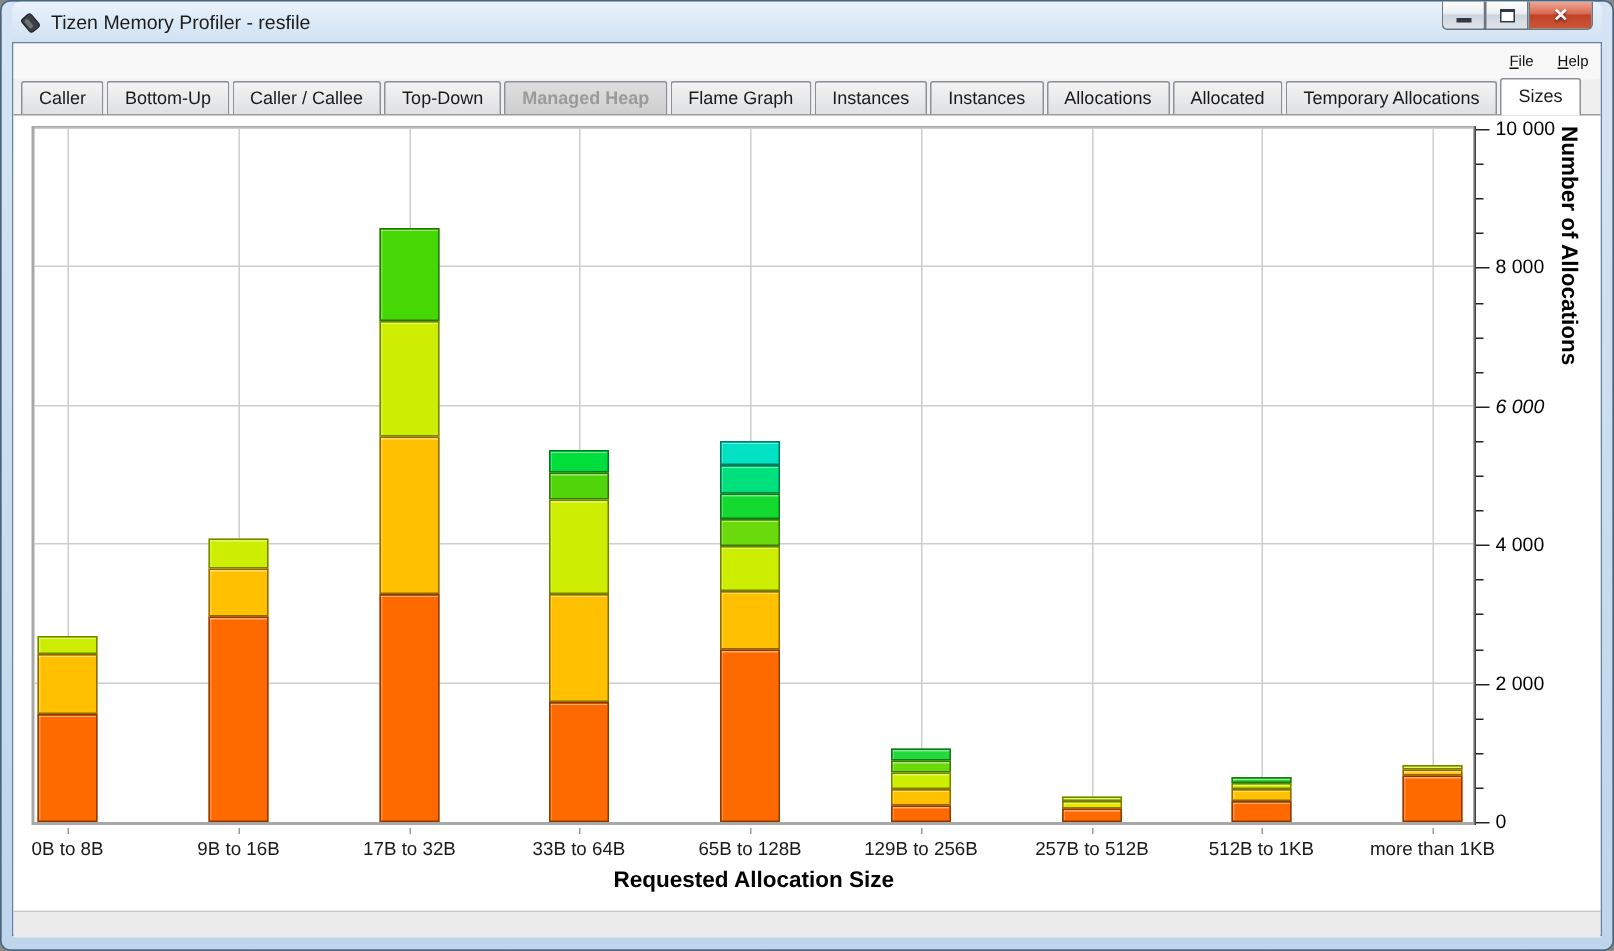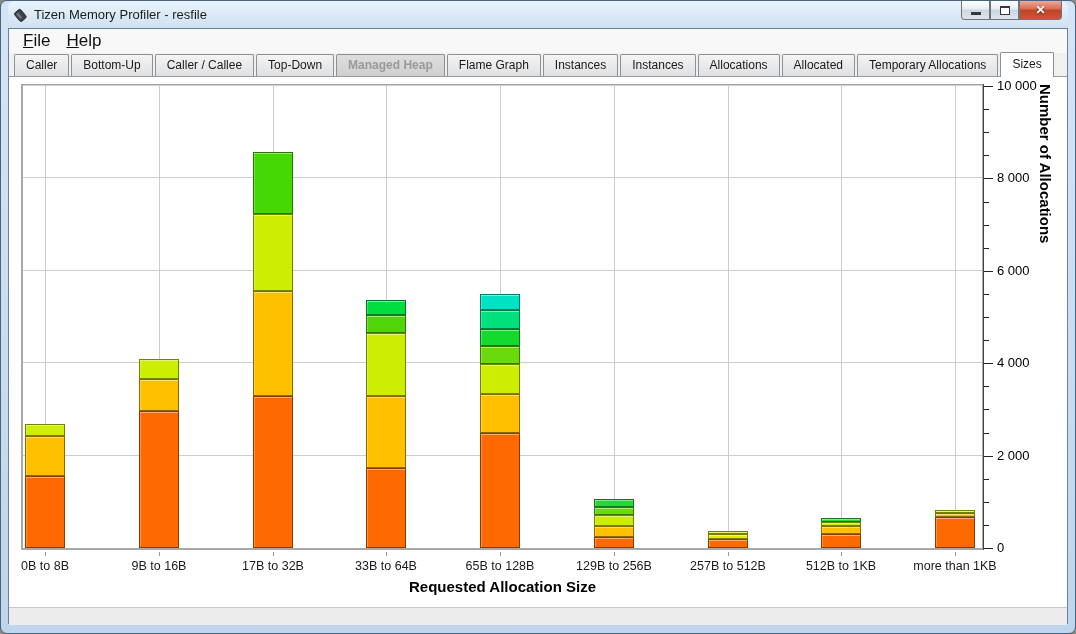--- a/index.html
+++ b/index.html
@@ -20,21 +20,21 @@
     background:linear-gradient(#ffffff, #e9edf2 45%, #ccd4de 50%, #dfe5ec);
     display:flex; align-items:center; justify-content:center; }
   .winbtn.min{ border-radius:0 0 0 4px; }
   .winbtn.close{ width:43px; border-radius:0 0 4px 0;
     background:linear-gradient(#eda99a, #d96a50 45%, #c04328 50%, #cd5537);
     color:#fff; font-weight:bold; font-size:12px; text-shadow:0 1px 2px rgba(0,0,0,.5); }
   .glyph-min{ width:10px; height:3px; background:#33383e; margin-top:7px; }
   .glyph-max{ width:10px; height:9px; border:1px solid #33383e; border-top:2px solid #33383e; background:#fff; }
 
   .app{ background:#fff; border:1px solid #68829e; box-shadow:inset 0 0 0 2px #dbe8f7; height:596px; position:relative; }
-  .menubar{ height:24px; background:#f8f8f8; display:flex; align-items:center; padding-left:6px; font-size:17px; }
+  .menubar{ height:24px; background:#f8f8f8; display:flex; align-items:center; padding-left:6px; font-size:10px;justify-content:flex-end; }
   .menu-item{ padding:3px 8px; color:#111; }
   .menu-item u{ text-decoration:underline; }
 
   .tabbar{ height:23px; background:#f0f0f0; display:flex; align-items:flex-end; padding-left:5px; position:relative; }
   .tab{ font-size:12px; color:#1a1a1a; border:1px solid #8c9097; border-bottom:none;
     background:linear-gradient(#f4f4f4,#dfe0e2); padding:3px 11px 4px; margin-right:2px;
     border-radius:2px 2px 0 0; white-space:nowrap; position:relative; }
   .tab.disabled{ color:#9a9a9a; background:linear-gradient(#dedede,#cfcfcf);font-weight:bold; }
   .tab.active{ background:#fff; padding-top:4px; padding-bottom:6px; margin-bottom:-1px; z-index:3; }
 
@@ -193,21 +193,21 @@
           <div class="ytick-label" style="top: 364px;">2 000</div>
           <div class="ytick" style="top: 349px; width: 5px;"></div>
           <div class="ytick" style="top: 325px; width: 5px;"></div>
           <div class="ytick" style="top: 302px; width: 5px;"></div>
           <div class="ytick" style="top: 279px; width: 9px;"></div>
           <div class="ytick-label" style="top: 271px;">4 000</div>
           <div class="ytick" style="top: 256px; width: 5px;"></div>
           <div class="ytick" style="top: 233px; width: 5px;"></div>
           <div class="ytick" style="top: 210px; width: 5px;"></div>
           <div class="ytick" style="top: 187px; width: 9px;"></div>
-          <div class="ytick-label" style="top: 179px;">6 000</div>
+          <div class="ytick-label" style="top: 179px; font-style: italic;">6 000</div>
           <div class="ytick" style="top: 164px; width: 5px;"></div>
           <div class="ytick" style="top: 141px; width: 5px;"></div>
           <div class="ytick" style="top: 118px; width: 5px;"></div>
           <div class="ytick" style="top: 94px; width: 9px;"></div>
           <div class="ytick-label" style="top: 86px;">8 000</div>
           <div class="ytick" style="top: 71px; width: 5px;"></div>
           <div class="ytick" style="top: 48px; width: 5px;"></div>
           <div class="ytick" style="top: 25px; width: 5px;"></div>
           <div class="ytick" style="top: 2px; width: 9px;"></div>
           <div class="ytick-label" style="top: -6px;">10 000</div>

